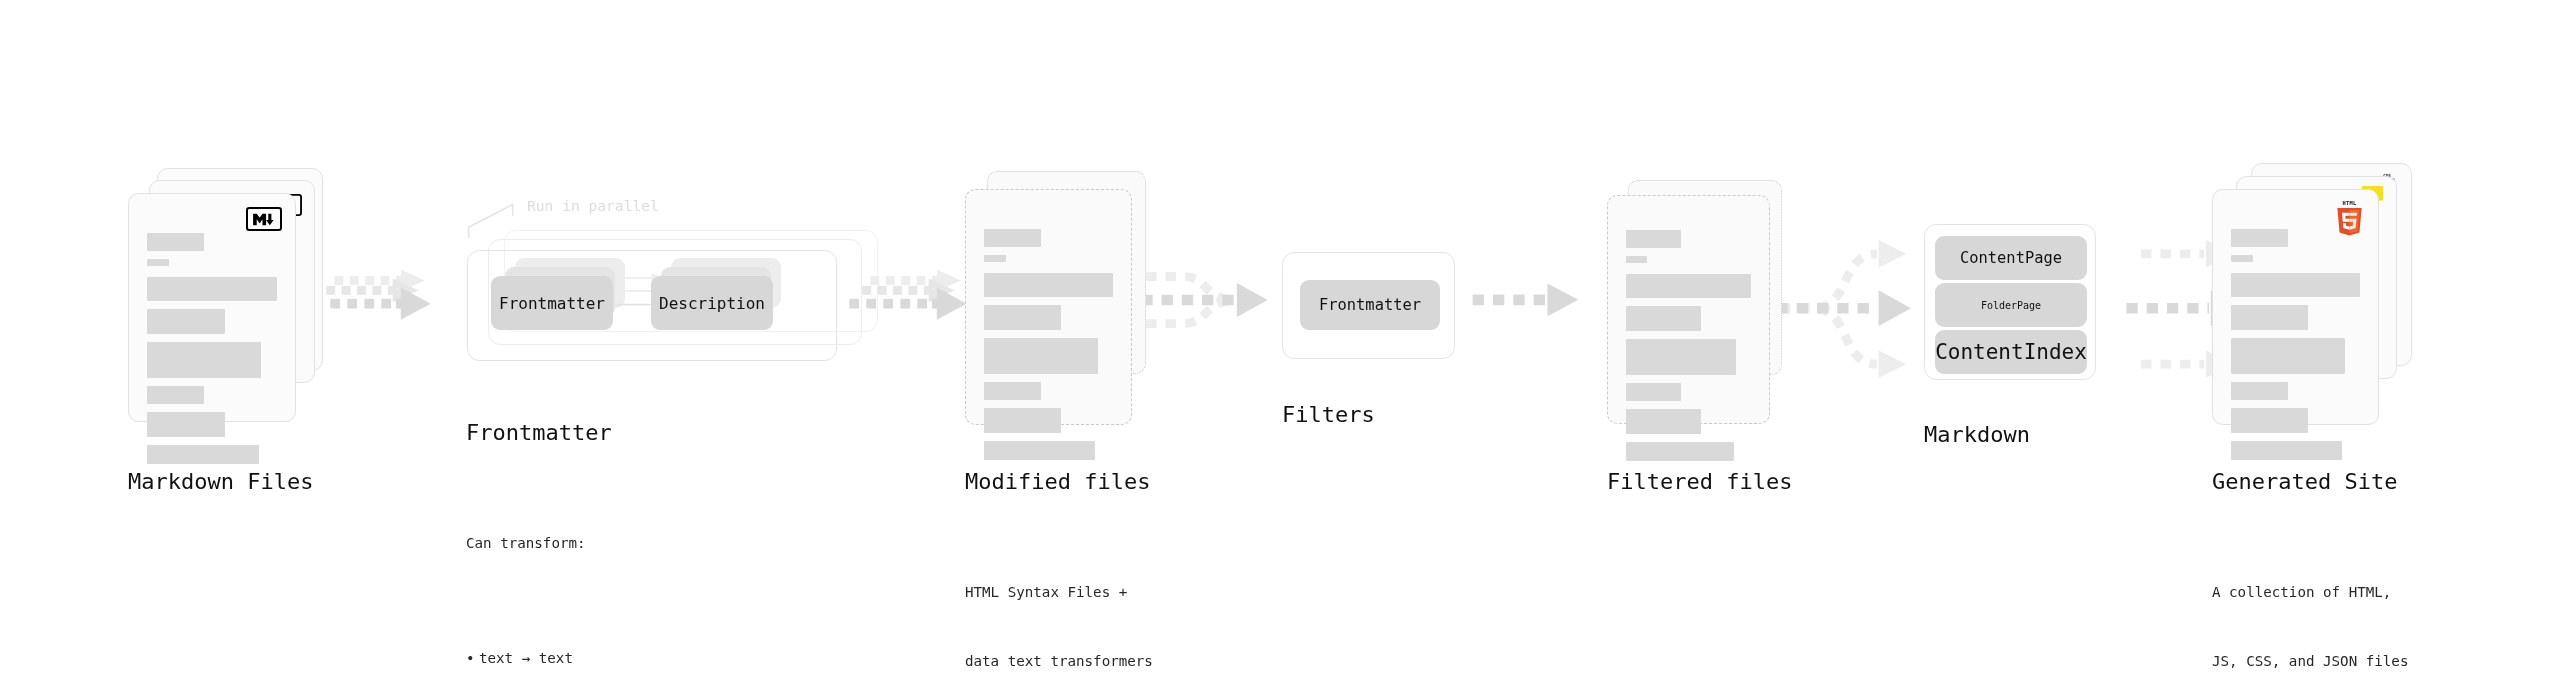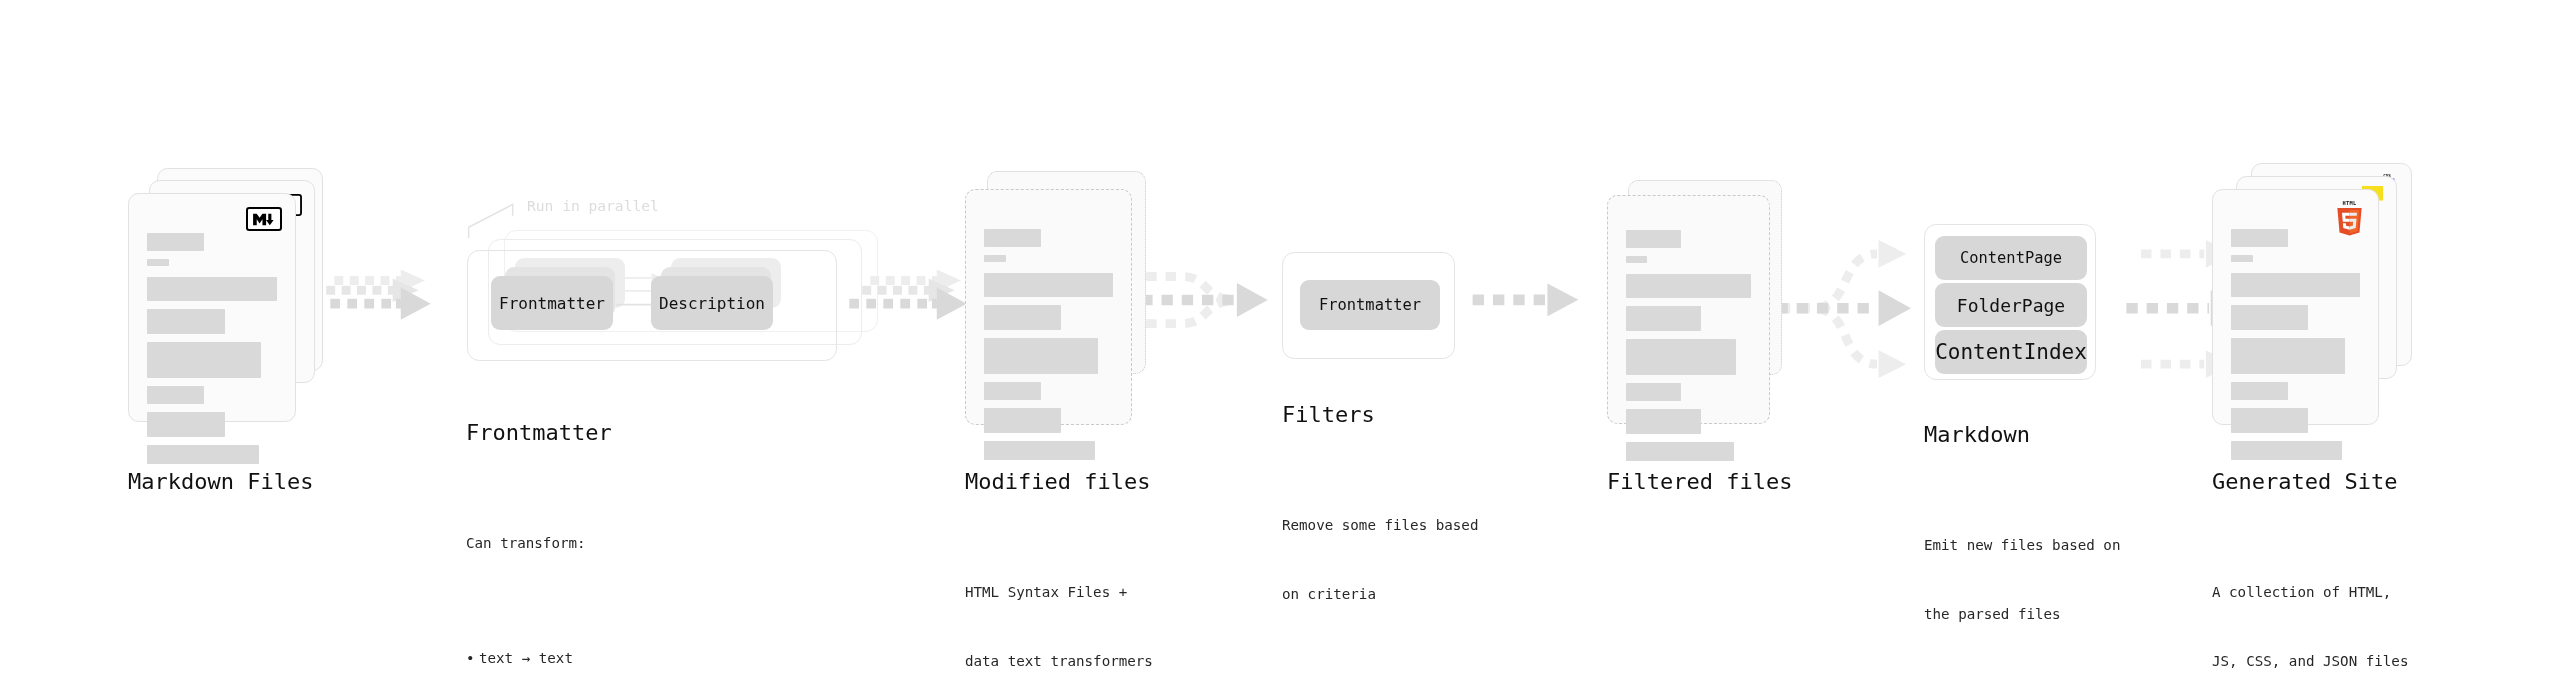--- a/index.html
+++ b/index.html
@@ -346,24 +346,20 @@
       <path d="M122 28 L160 49 L122 70 Z" fill="#d9d9d9"></path>
     </svg>
   </div>
 
   <div class="stage-col" style="left:0px;">
     <div class="group-box" style="left:1282px; top:252px; width:173px; height:107px;"></div>
     <div class="pill" style="left:1300px; top:280px; width:140px; height:50px; font-size:15.4px;">Frontmatter</div>
 
     <div class="caption" style="left:1282px; top:372px;">
       <div class="caption-title">Filters</div>
-      <div class="caption-sub">
-        <div>Remove some files based</div>
-        <div>on criteria</div>
-      </div>
     </div>
   </div>
 
   <div class="visual" style="left:1471px; top:286px;">
     <svg width="122" height="57" viewBox="0 0 150 70" aria-hidden="true">
       <path d="M2 17 H92" fill="none" stroke="#d9d9d9" stroke-width="13" stroke-dasharray="14 11" stroke-linecap="butt"></path>
       <path d="M94 -3 L132 17 L94 37 Z" fill="#d9d9d9"></path>
     </svg>
   </div>
 
@@ -396,29 +392,25 @@
       <path d="M4 90 H48 C92 90 78 158 124 158" fill="none" stroke="#ededed" stroke-width="11" stroke-dasharray="13 11" stroke-linecap="butt"></path>
       <path d="M126 141 L160 158 L126 175 Z" fill="#ededed"></path>
       <path d="M0 89 H124" fill="none" stroke="#d9d9d9" stroke-width="13" stroke-dasharray="14 11" stroke-linecap="butt"></path>
       <path d="M126 67 L166 89 L126 111 Z" fill="#d9d9d9"></path>
     </svg>
   </div>
 
   <div class="stage-col" style="left:0px;">
     <div class="group-box" style="left:1924px; top:224px; width:172px; height:156px;"></div>
     <div class="pill" style="left:1935px; top:236px; width:152px; height:44px; font-size:15.4px;">ContentPage</div>
-    <div class="pill" style="left:1935px; top:283px; width:152px; height:44px; font-size:18px;">FolderPage</div>
+    <div class="pill" style="left:1935px; top:283px; width:152px; height:44px; font-size:10px;">FolderPage</div>
     <div class="pill" style="left:1935px; top:330px; width:152px; height:44px; font-size:21px;">ContentIndex</div>
 
     <div class="caption" style="left:1924px; top:392px;">
       <div class="caption-title">Markdown</div>
-      <div class="caption-sub">
-        <div>Emit new files based on</div>
-        <div>the parsed files</div>
-      </div>
     </div>
   </div>
 
   <div class="visual" style="left:2113px; top:236px;">
     <svg width="163" height="146" viewBox="0 0 200 180" aria-hidden="true">
       <path d="M34 22 H112" fill="none" stroke="#ededed" stroke-width="11" stroke-dasharray="13 11" stroke-linecap="butt"></path>
       <path d="M114 5 L148 22 L114 39 Z" fill="#ededed"></path>
       <path d="M34 158 H112" fill="none" stroke="#ededed" stroke-width="11" stroke-dasharray="13 11" stroke-linecap="butt"></path>
       <path d="M114 141 L148 158 L114 175 Z" fill="#ededed"></path>
       <path d="M16 89 H118" fill="none" stroke="#d9d9d9" stroke-width="13" stroke-dasharray="14 11" stroke-linecap="butt"></path>

